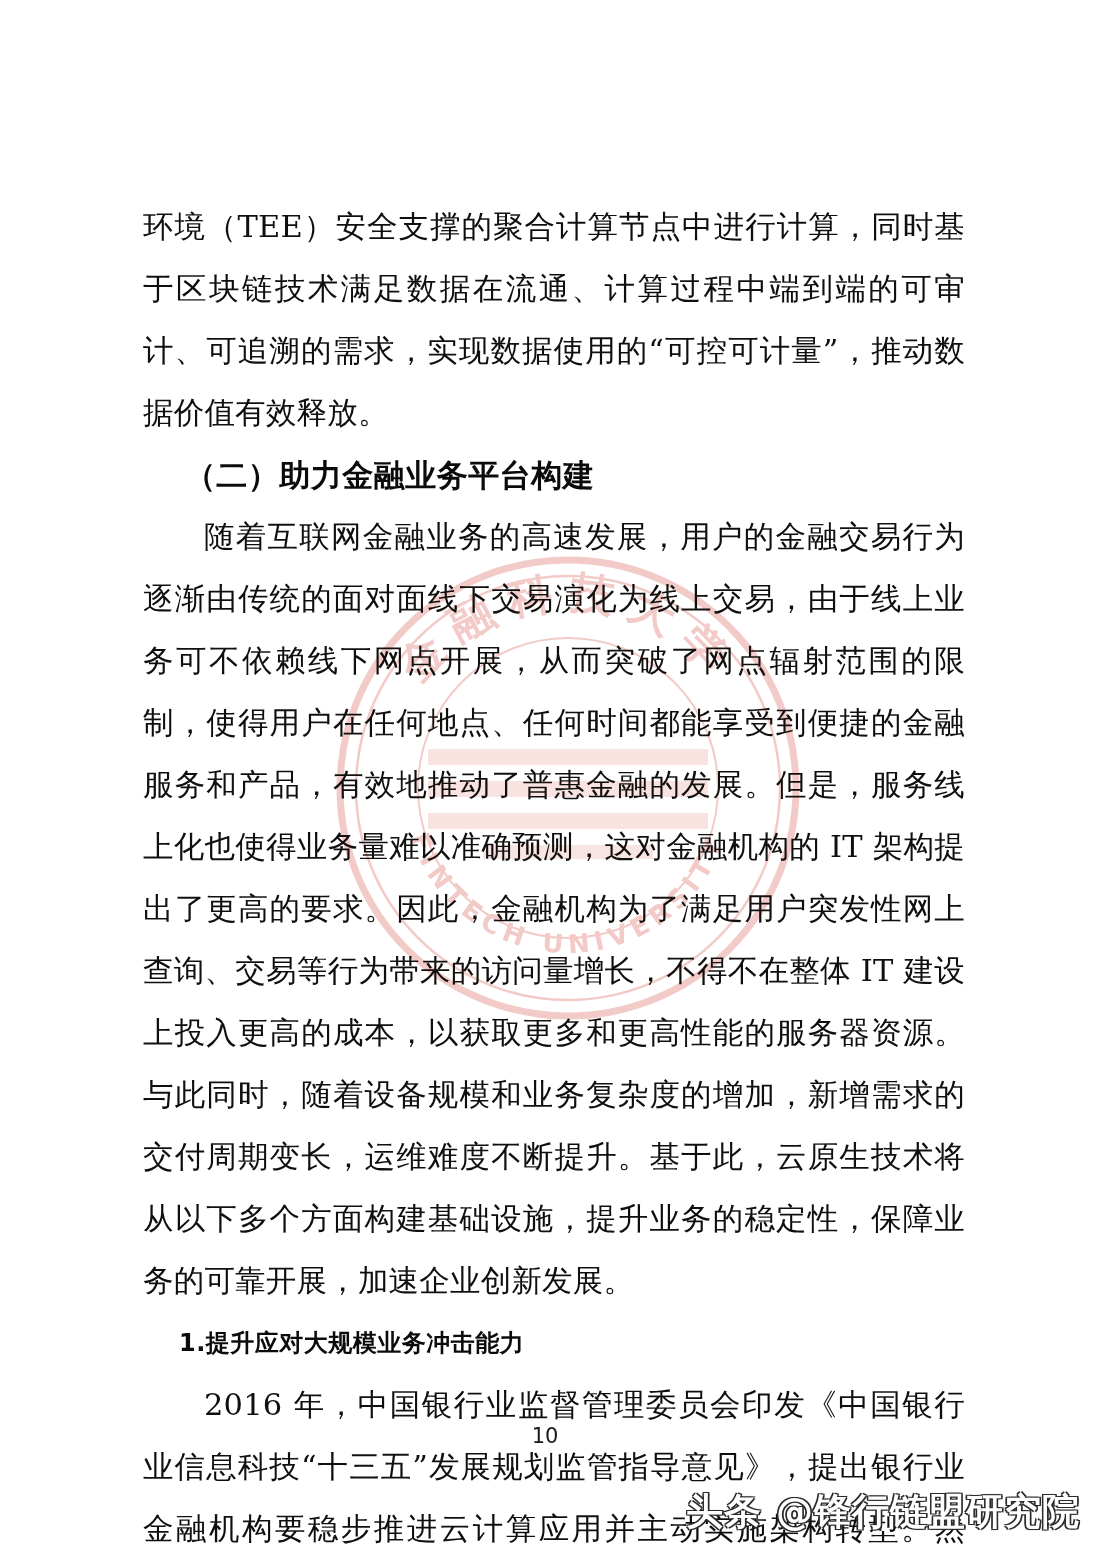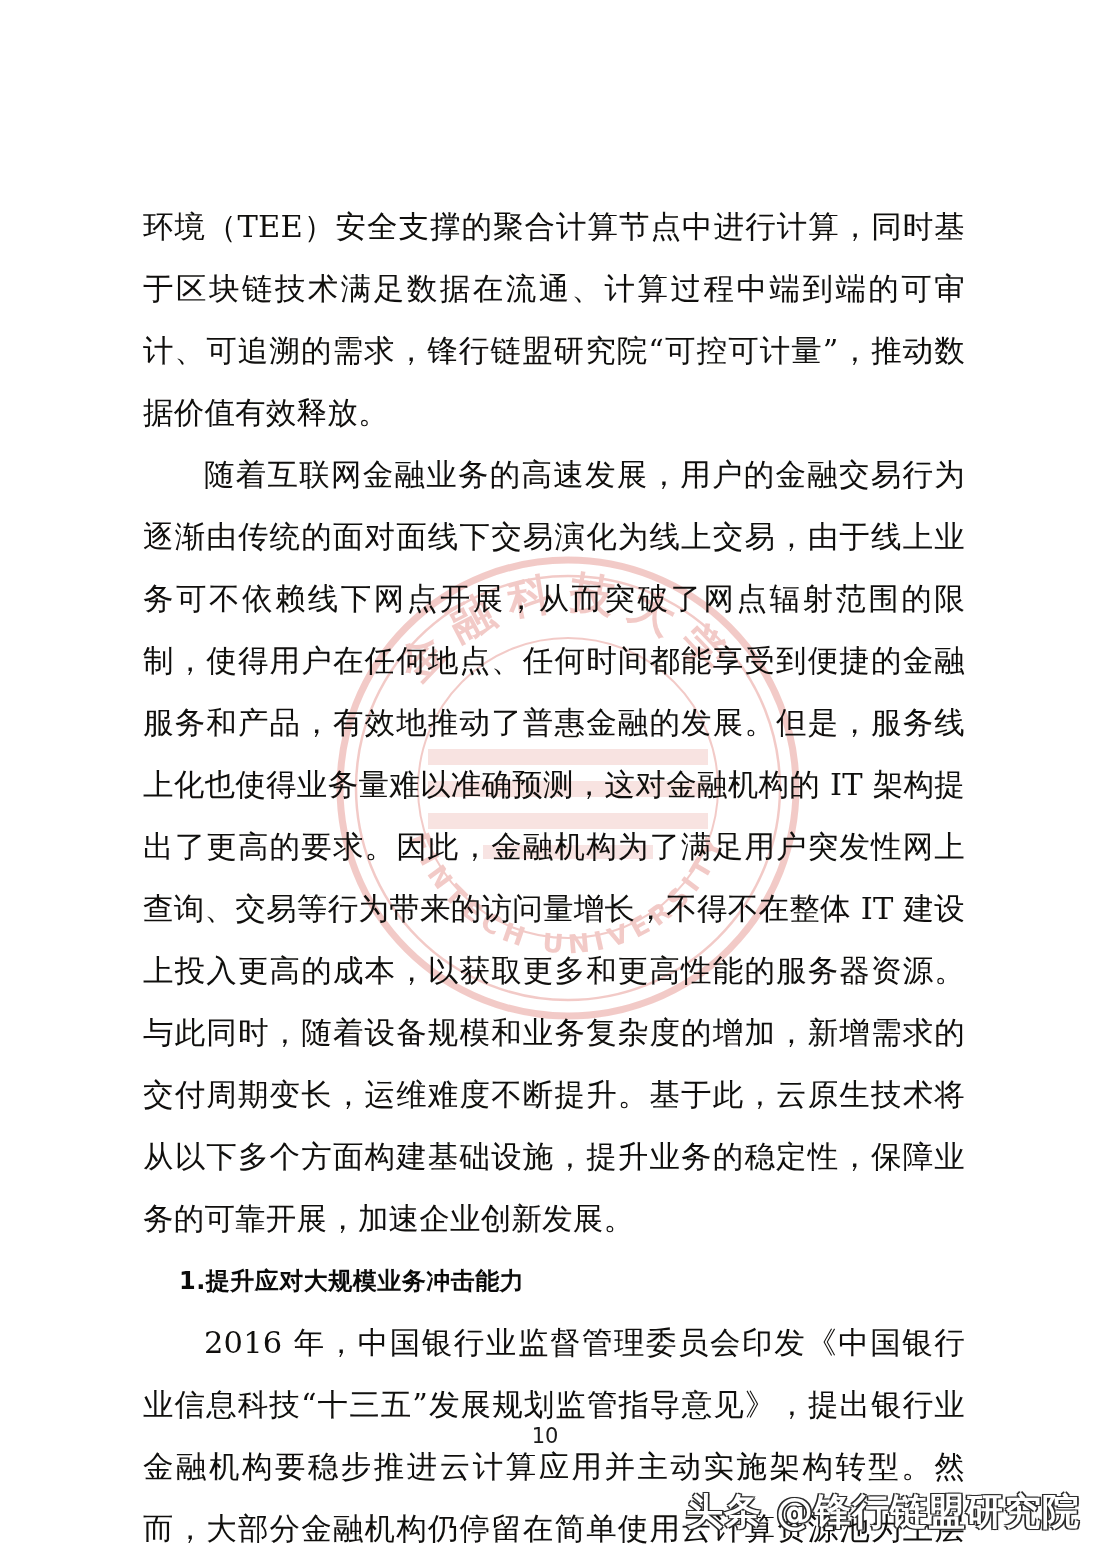--- a/index.html
+++ b/index.html
@@ -121,21 +121,22 @@
         <textPath href="#arcBottom" startOffset="50%" text-anchor="middle">FINTECH UNIVERSITY</textPath>
       </text>
       <rect x="95" y="196" width="280" height="16" fill="#d6534a" opacity="0.55"></rect>
       <rect x="95" y="228" width="280" height="16" fill="#d6534a" opacity="0.55"></rect>
       <rect x="95" y="260" width="280" height="16" fill="#d6534a" opacity="0.55"></rect>
       <rect x="150" y="292" width="170" height="14" fill="#d6534a" opacity="0.5"></rect>
     </svg>
   </div>
 
   <div class="content">
-    <p class="para">环境（TEE）安全支撑的聚合计算节点中进行计算，同时基于区块链技术满足数据在流通、计算过程中端到端的可审计、可追溯的需求，锋行链盟研究院“可控可计量”，推动数据价值有效释放。</p>
+    <p class="para">环境（TEE）安全支撑的聚合计算节点中进行计算，同时基于区块链技术满足数据在流通、计算过程中端到端的可审计、可追溯的需求，实现数据使用的“可控可计量”，推动数据价值有效释放。</p>
+    <h2 class="heading">（二）助力金融业务平台构建</h2>
     <p class="para indent">随着互联网金融业务的高速发展，用户的金融交易行为逐渐由传统的面对面线下交易演化为线上交易，由于线上业务可不依赖线下网点开展，从而突破了网点辐射范围的限制，使得用户在任何地点、任何时间都能享受到便捷的金融服务和产品，有效地推动了普惠金融的发展。但是，服务线上化也使得业务量难以准确预测，这对金融机构的 IT 架构提出了更高的要求。因此，金融机构为了满足用户突发性网上查询、交易等行为带来的访问量增长，不得不在整体 IT 建设上投入更高的成本，以获取更多和更高性能的服务器资源。与此同时，随着设备规模和业务复杂度的增加，新增需求的交付周期变长，运维难度不断提升。基于此，云原生技术将从以下多个方面构建基础设施，提升业务的稳定性，保障业务的可靠开展，加速企业创新发展。</p>
     <h3 class="heading sub">1.提升应对大规模业务冲击能力</h3>
     <p class="para indent">2016 年，中国银行业监督管理委员会印发《中国银行业信息科技“十三五”发展规划监管指导意见》，提出银行业金融机构要稳步推进云计算应用并主动实施架构转型。然而，大部分金融机构仍停留在简单使用云计算资源池为上层业务提供资源共享、</p>
   </div>
 
   <div class="page-number">10</div>
 
   <div class="attribution">头条 @锋行链盟研究院</div>
 
 </div>

